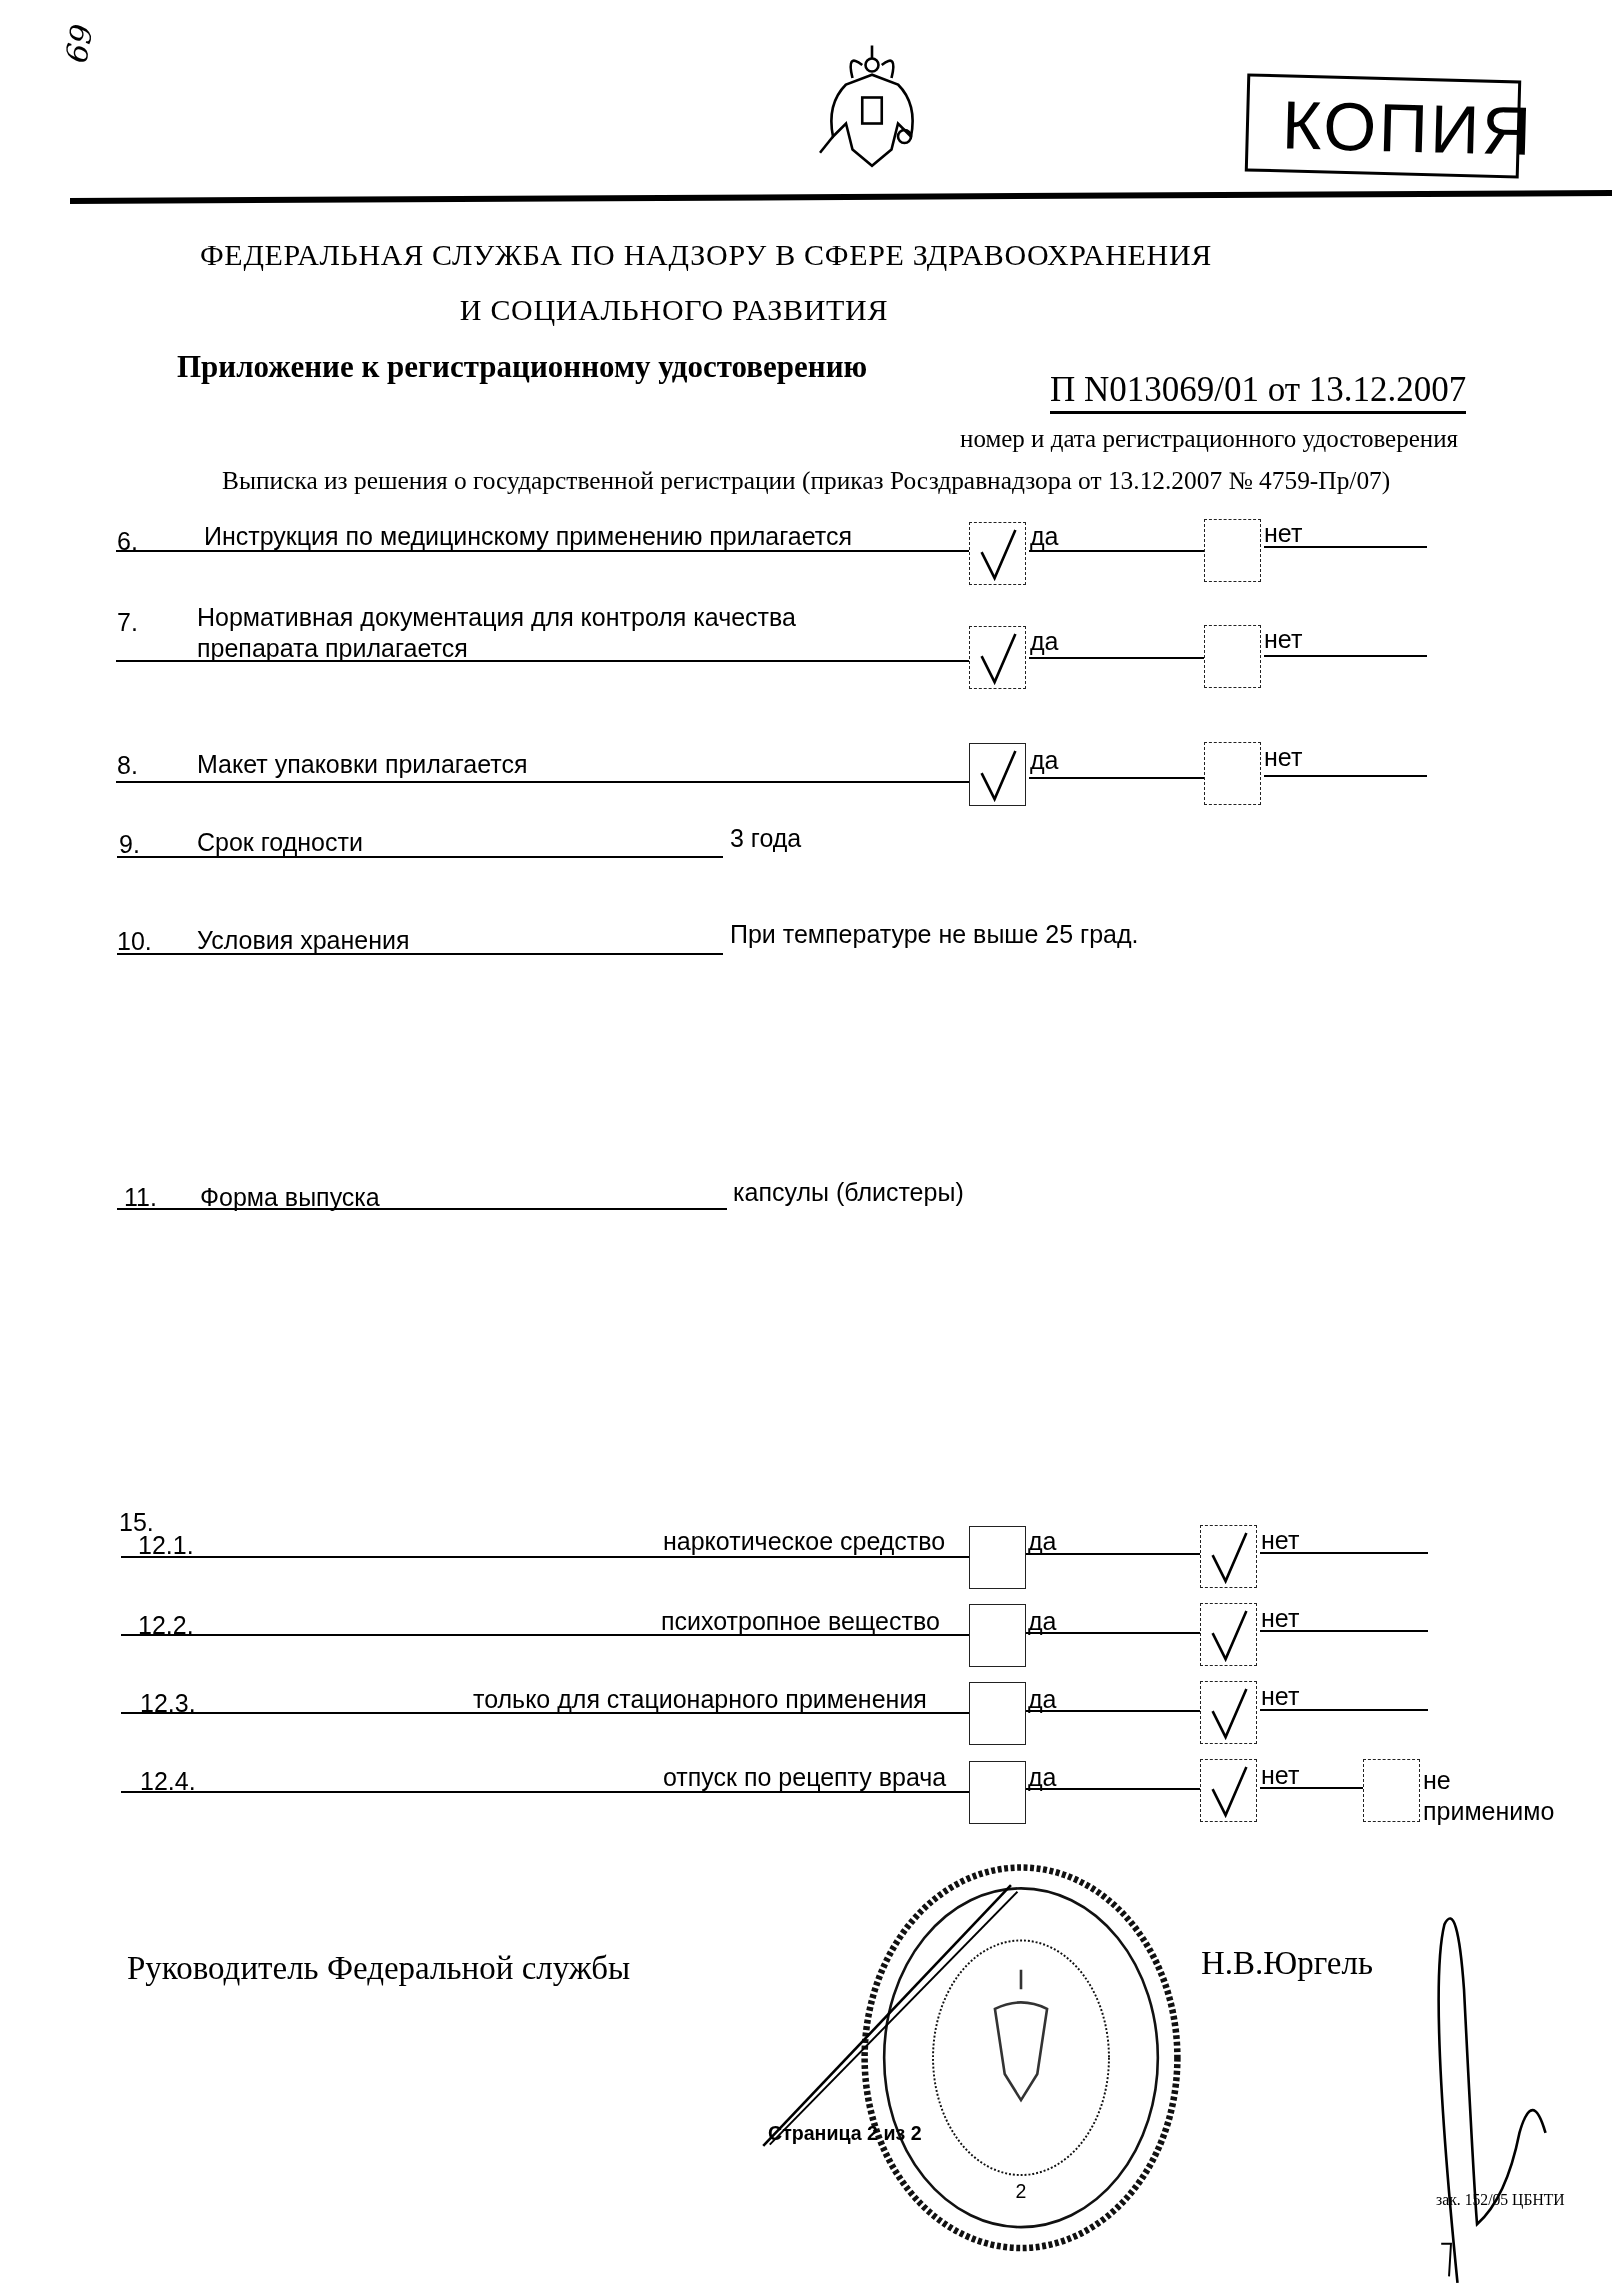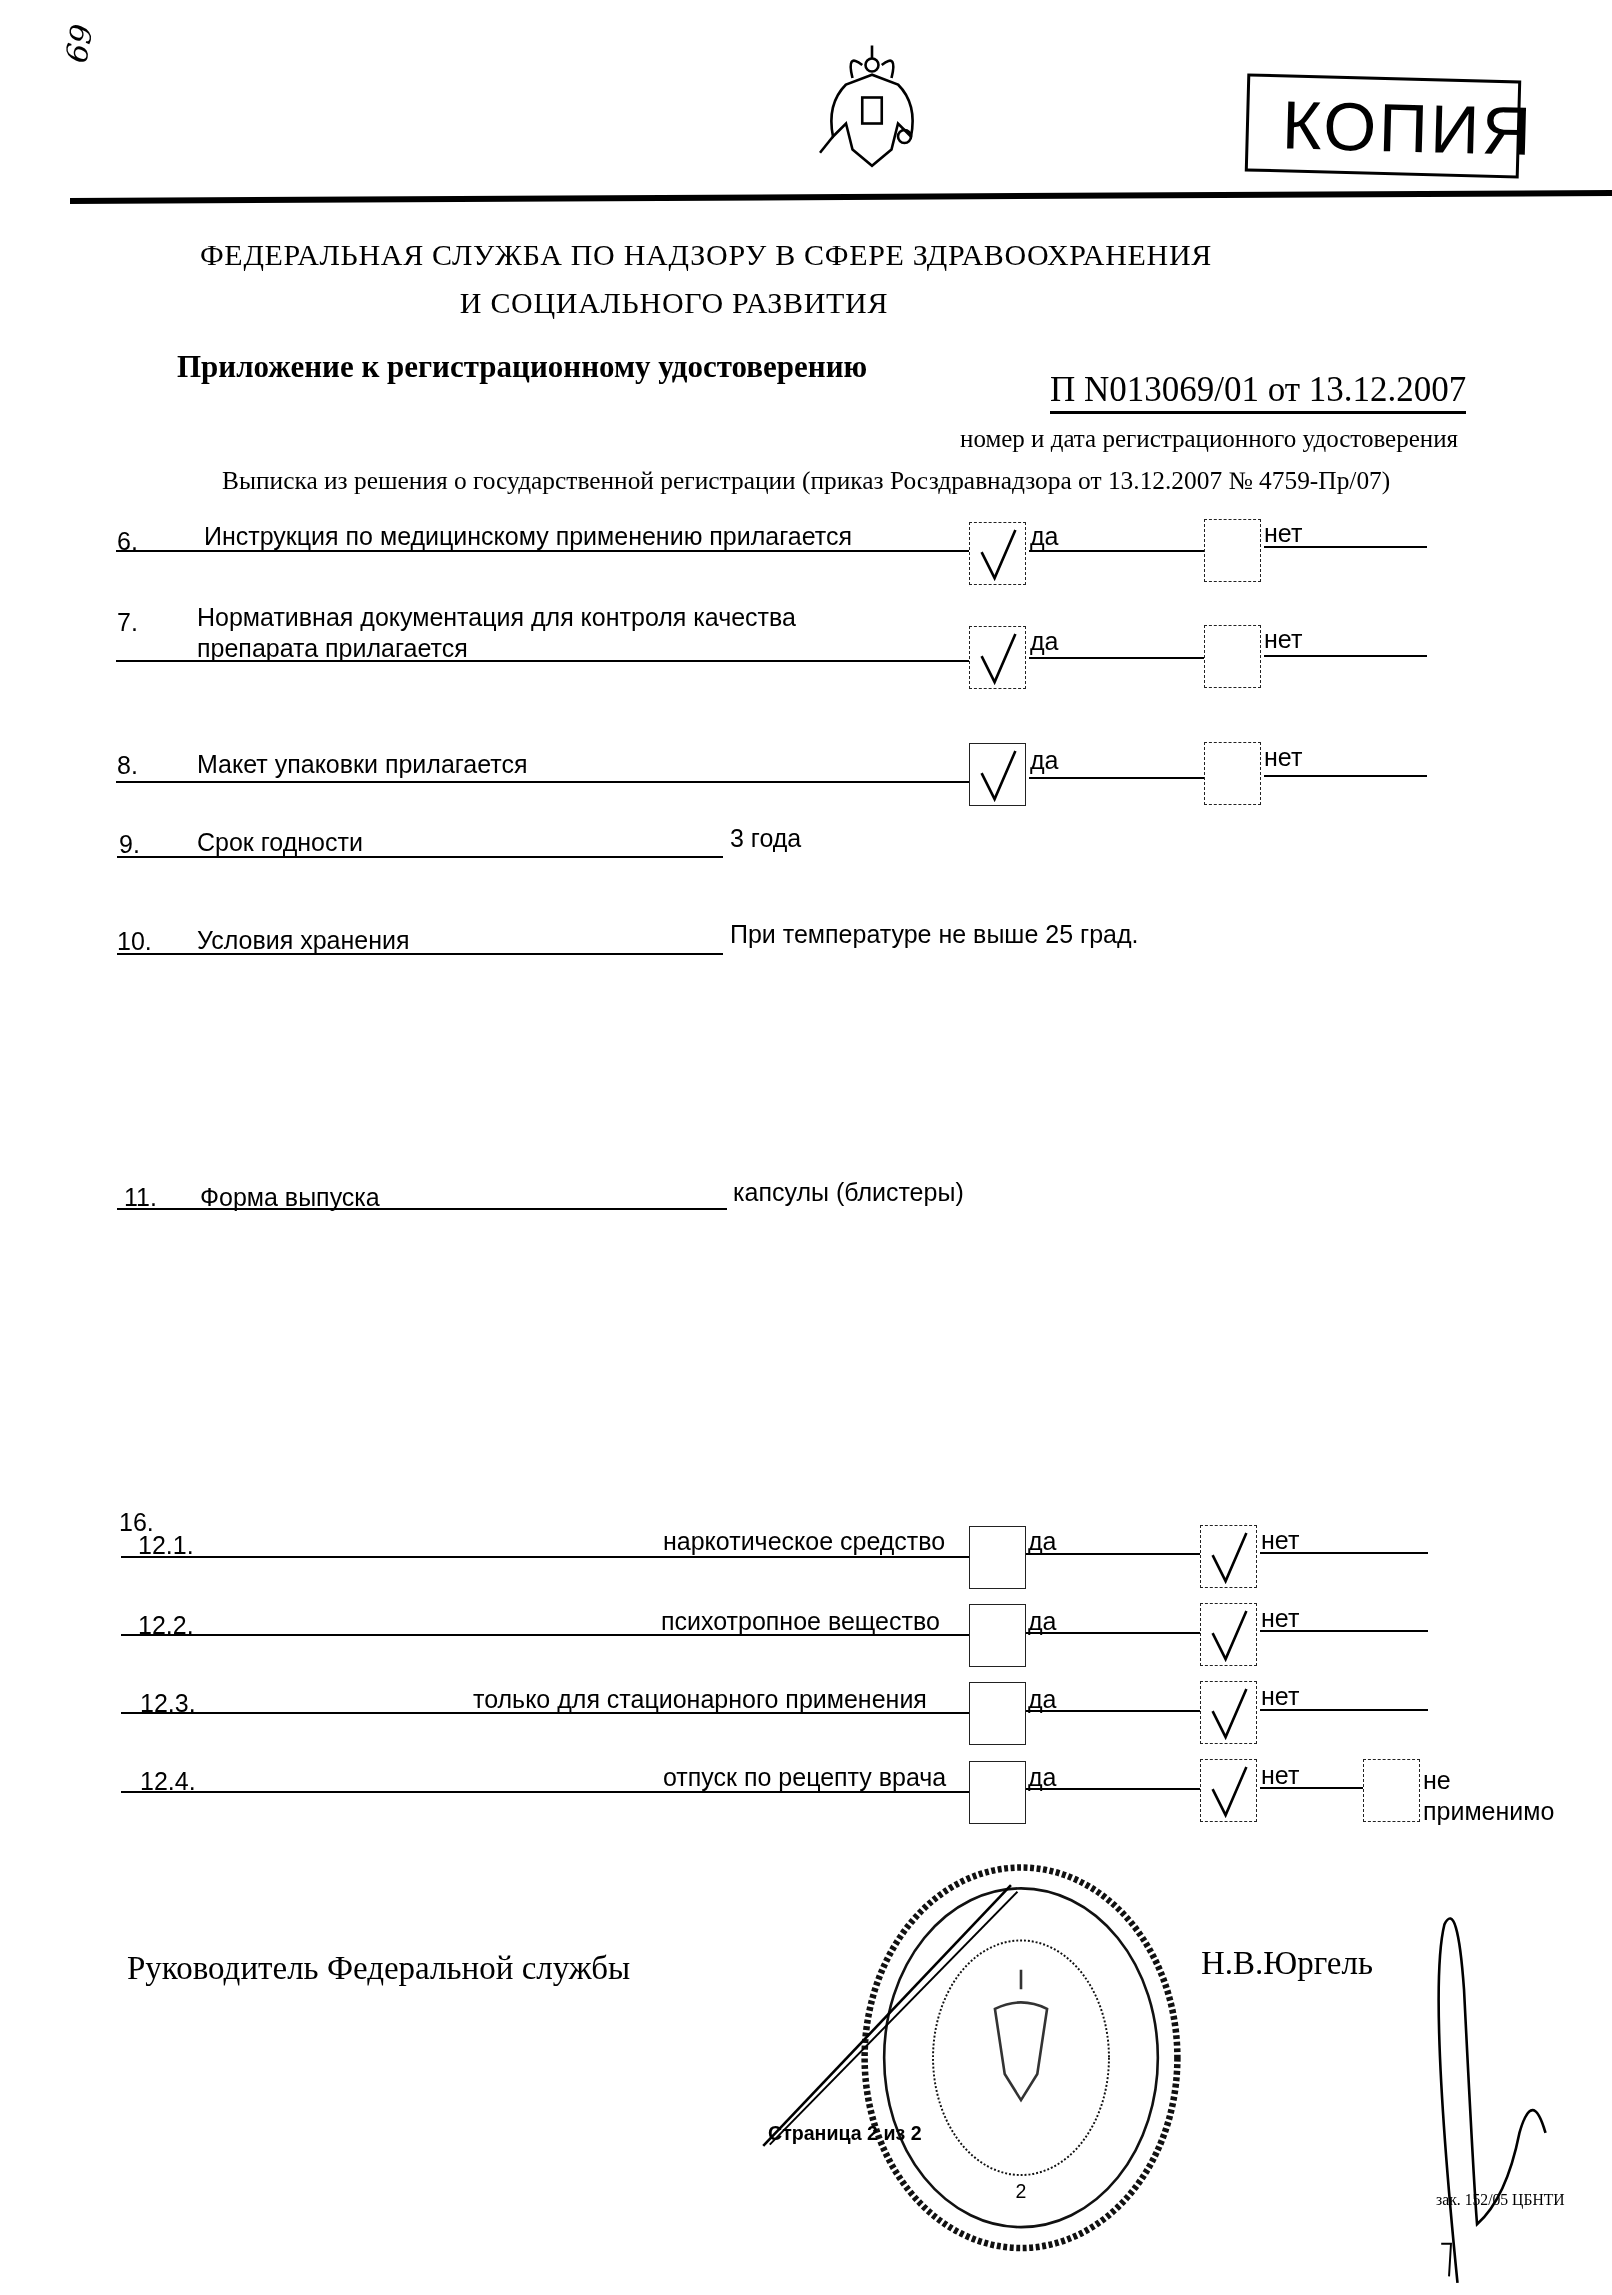--- a/index.html
+++ b/index.html
@@ -34,21 +34,21 @@
   </g>
 </svg>
 
 <div class="abs" style="left:1246px;top:77px;width:274px;height:98px;border:3.9px solid #000;transform:rotate(1.5deg);box-sizing:border-box;">
   <div class="sans" style="position:absolute;left:33px;top:7.8px;font-size:68px;letter-spacing:2.6px;">КОПИЯ</div>
 </div>
 
 <div class="rule" style="left:70px;top:194px;width:1542px;height:5.9px;transform:rotate(-0.3deg);"></div>
 
 <div class="abs serif" style="left:0;width:1412px;text-align:center;top:238px;font-size:30px;letter-spacing:0.7px;">ФЕДЕРАЛЬНАЯ СЛУЖБА ПО НАДЗОРУ В СФЕРЕ ЗДРАВООХРАНЕНИЯ</div>
-<div class="abs serif" style="left:0;width:1348px;text-align:center;top:286px;font-size:30px;letter-spacing:0.7px;">И СОЦИАЛЬНОГО РАЗВИТИЯ</div>
+<div class="abs serif" style="left:0;width:1348px;text-align:center;top:293px;font-size:30px;letter-spacing:0.7px;">И СОЦИАЛЬНОГО РАЗВИТИЯ</div>
 
 <div class="abs serif" style="left:177px;top:349px;font-size:31px;font-weight:bold;">Приложение к регистрационному удостоверению</div>
 <div class="abs serif" style="left:1050px;top:370px;font-size:35px;border-bottom:3.3px solid #000;padding-bottom:1.3px;">П N013069/01 от 13.12.2007</div>
 <div class="abs serif" style="left:960px;top:425px;font-size:25px;">номер и дата регистрационного удостоверения</div>
 <div class="abs serif" style="left:222px;top:466px;font-size:25.4px;">Выписка из решения о государственной регистрации (приказ Росздравнадзора от 13.12.2007 № 4759-Пр/07)</div>
 
 <div>
   <div class="rule" style="left:116px;top:550px;width:854px;"></div>
   <div class="rule" style="left:1029px;top:550px;width:176px;"></div>
   <div class="rule" style="left:1264px;top:546px;width:163px;"></div>
@@ -111,21 +111,21 @@
   <div class="val" style="left:730px;top:879px;margin-top:41px;">При температуре не выше 25 град.</div>
 </div>
 
 <div>
   <div class="rule" style="left:117px;top:1208px;width:610px;"></div>
   <div class="num" style="left:124px;top:1183px;">11.</div>
   <div class="lbl" style="left:200px;top:1183px;">Форма выпуска</div>
   <div class="val" style="left:733px;top:1178px;">капсулы (блистеры)</div>
 </div>
 
-<div class="num" style="left:119px;top:1508px;">16.</div>
+<div class="num" style="left:119px;top:1508px;">15.</div>
 
 <div>
   <div class="rule" style="left:121px;top:1556px;width:848px;"></div>
   <div class="rule" style="left:1026px;top:1553px;width:176px;"></div>
   <div class="rule" style="left:1260px;top:1552px;width:168px;"></div>
   <div class="num" style="left:138px;top:1531px;">12.1.</div>
   <div class="lbl" style="left:663px;top:1527px;">наркотическое средство</div>
   <div class="box solid" style="left:969px;top:1526px;"></div>
   <div class="lbl" style="left:1028px;top:1527px;">да</div>
   <div class="box" style="left:1200px;top:1525px;">

